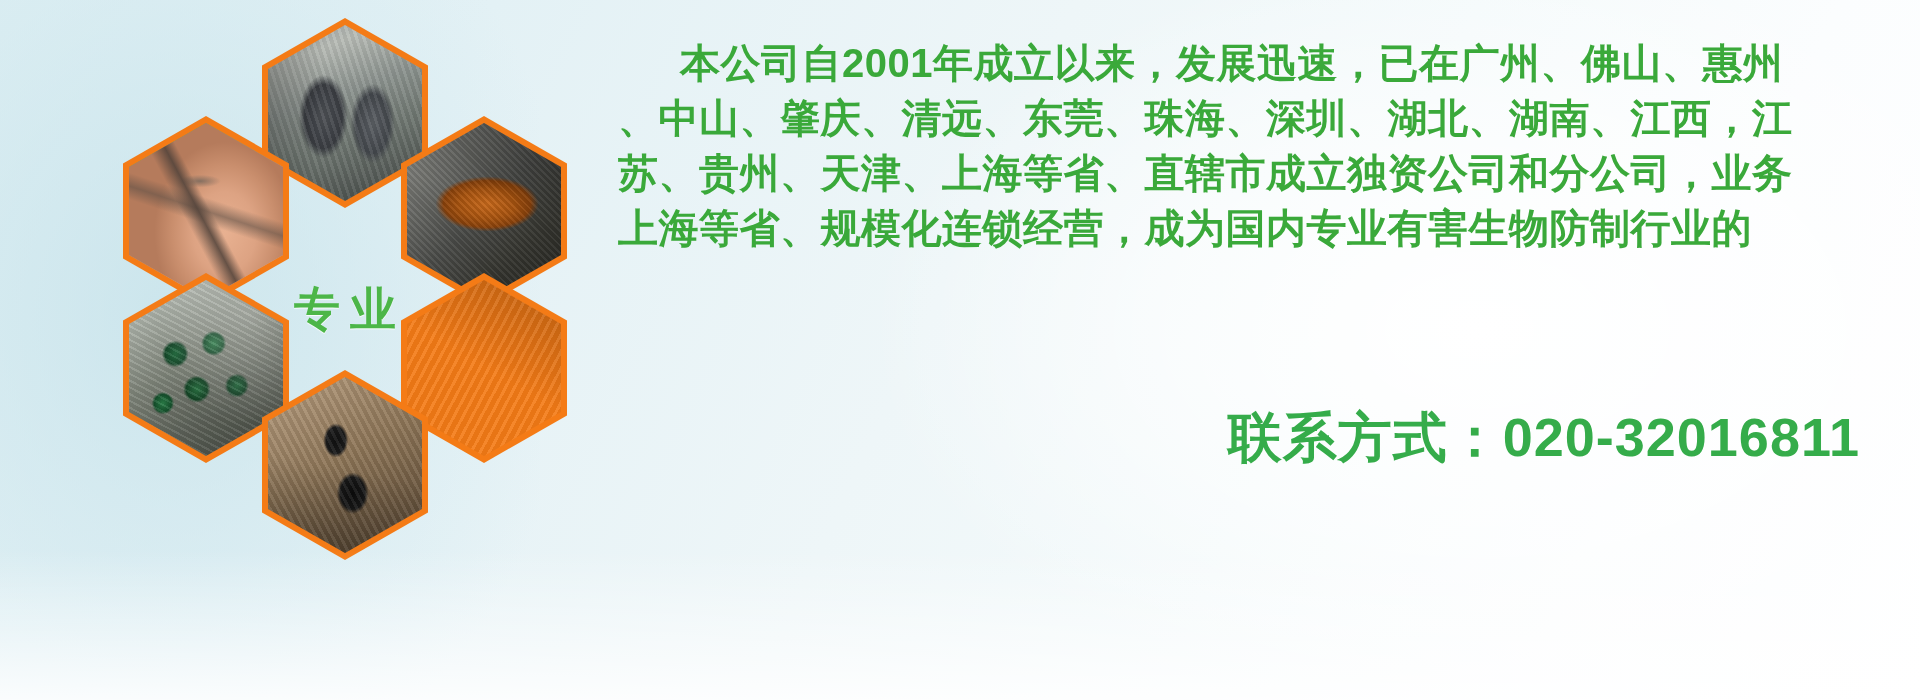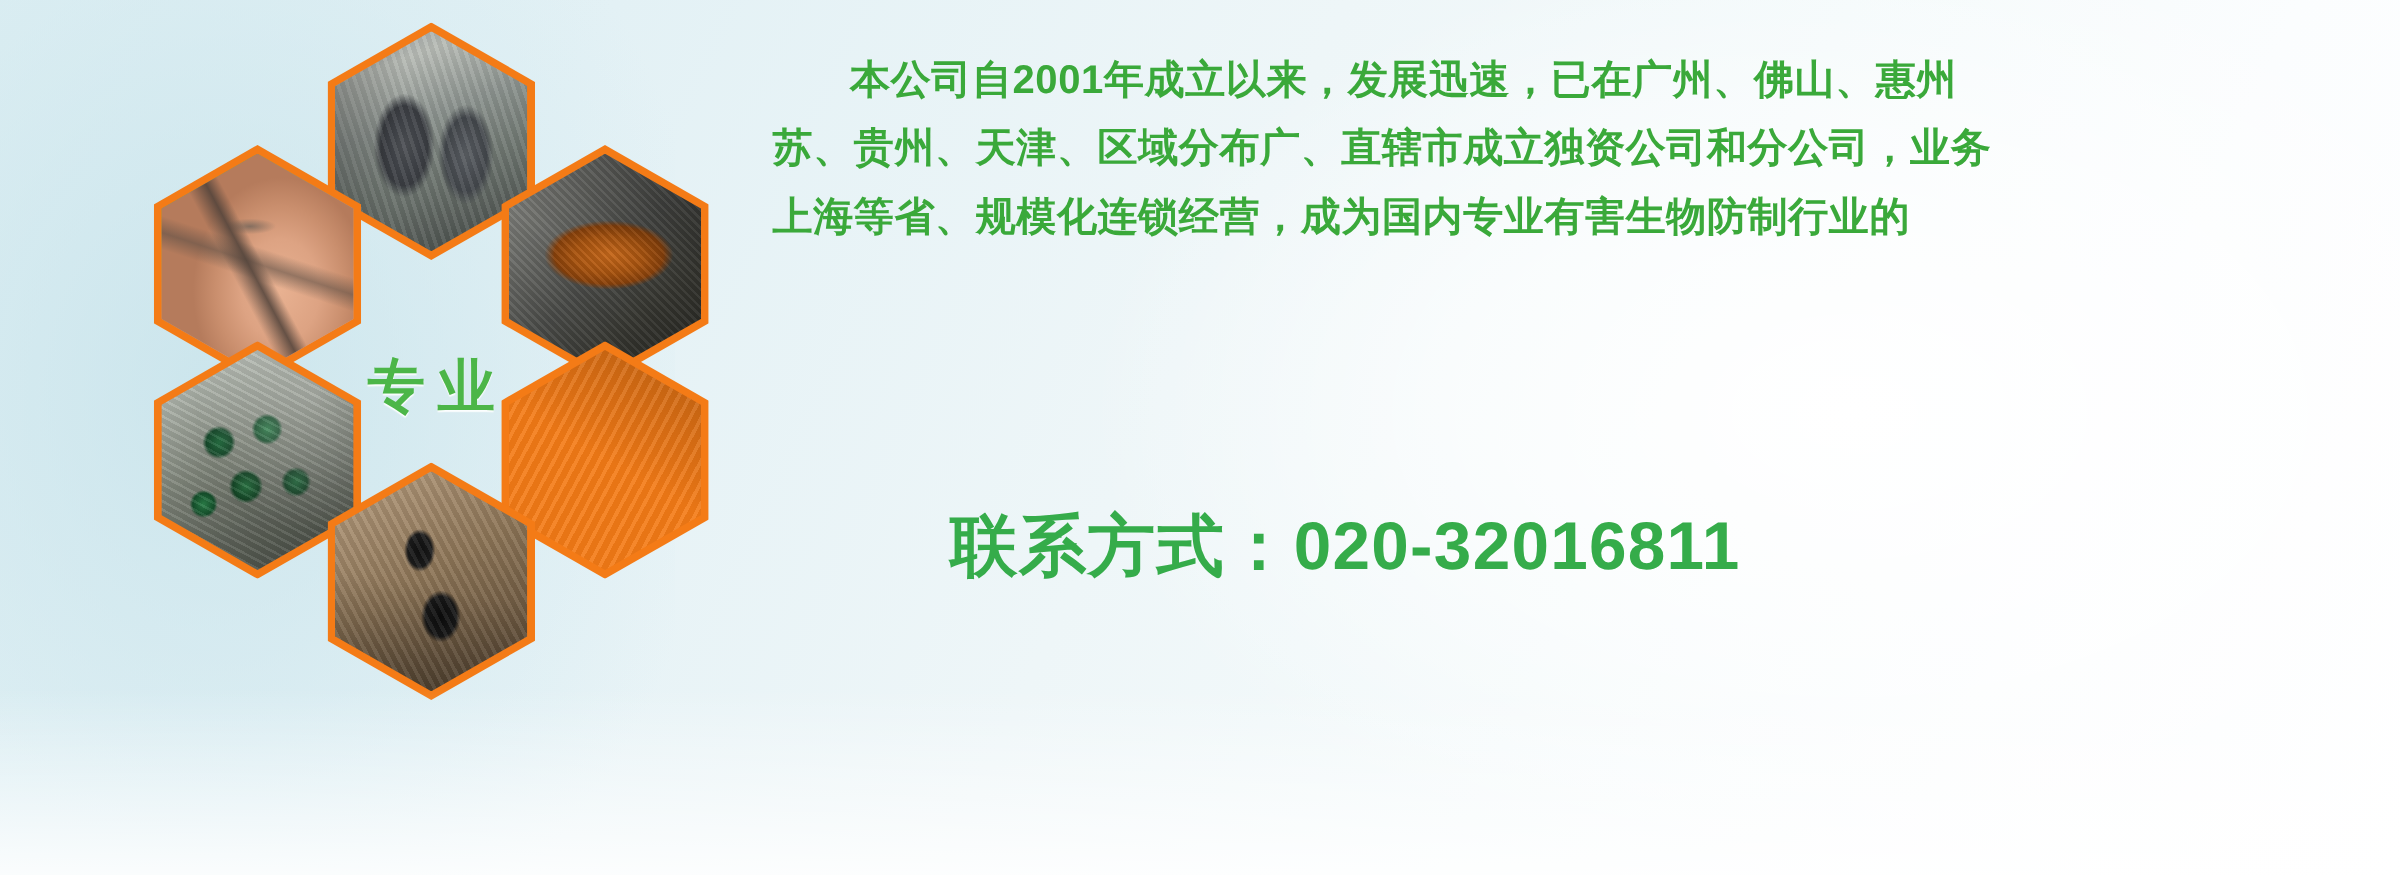--- a/index.html
+++ b/index.html
@@ -179,41 +179,42 @@
 
   
   .copy-block {
     position: absolute;
     left: 618px;
     top: 36px;
     width: 1290px;
   }
   .copy-line {
     color: #3aa93a;
-    font-size: 32px;
+    font-size: 40px;
     font-weight: bold;
     line-height: 55px;
     letter-spacing: 0.5px;
     white-space: pre;
   }
   .copy-line.indented { text-indent: 62px; }
 
   .contact-block {
     position: absolute;
     left: 760px;
     top: 398px;
     width: 1100px;
   }
   .contact-line {
     color: #35ac4a;
     font-size: 54px;
     font-weight: bold;
     line-height: 78px;
     letter-spacing: 1px;
     white-space: pre;
+    text-align: right;
   }
   .contact-line.second { text-indent: 280px; }
 </style>
 </head>
 <body>
 
 <div class="banner">
   <div class="banner-soft-left"></div>
 
   <div class="honeycomb">
@@ -256,20 +257,21 @@
 
     <div class="hex hex-bottom">
       <div class="hex-inner">
         <div class="ph-ants"></div>
       </div>
     </div>
   </div>
 
   <div class="copy-block">
     <div class="copy-line indented">本公司自2001年成立以来，发展迅速，已在广州、佛山、惠州</div>
-    <div class="copy-line">苏、贵州、天津、区域分布广、直辖市成立独资公司和分公司，业务</div>
+    <div class="copy-line">、中山、肇庆、清远、东莞、珠海、深圳、湖北、湖南、江西，江</div>
+    <div class="copy-line">苏、贵州、天津、上海等省、直辖市成立独资公司和分公司，业务</div>
     <div class="copy-line">上海等省、规模化连锁经营，成为国内专业有害生物防制行业的</div>
   </div>
 
   <div class="contact-block">
     <div class="contact-line">联系方式：020-32016811</div>
   </div>
 </div>
 
 </body></html>

